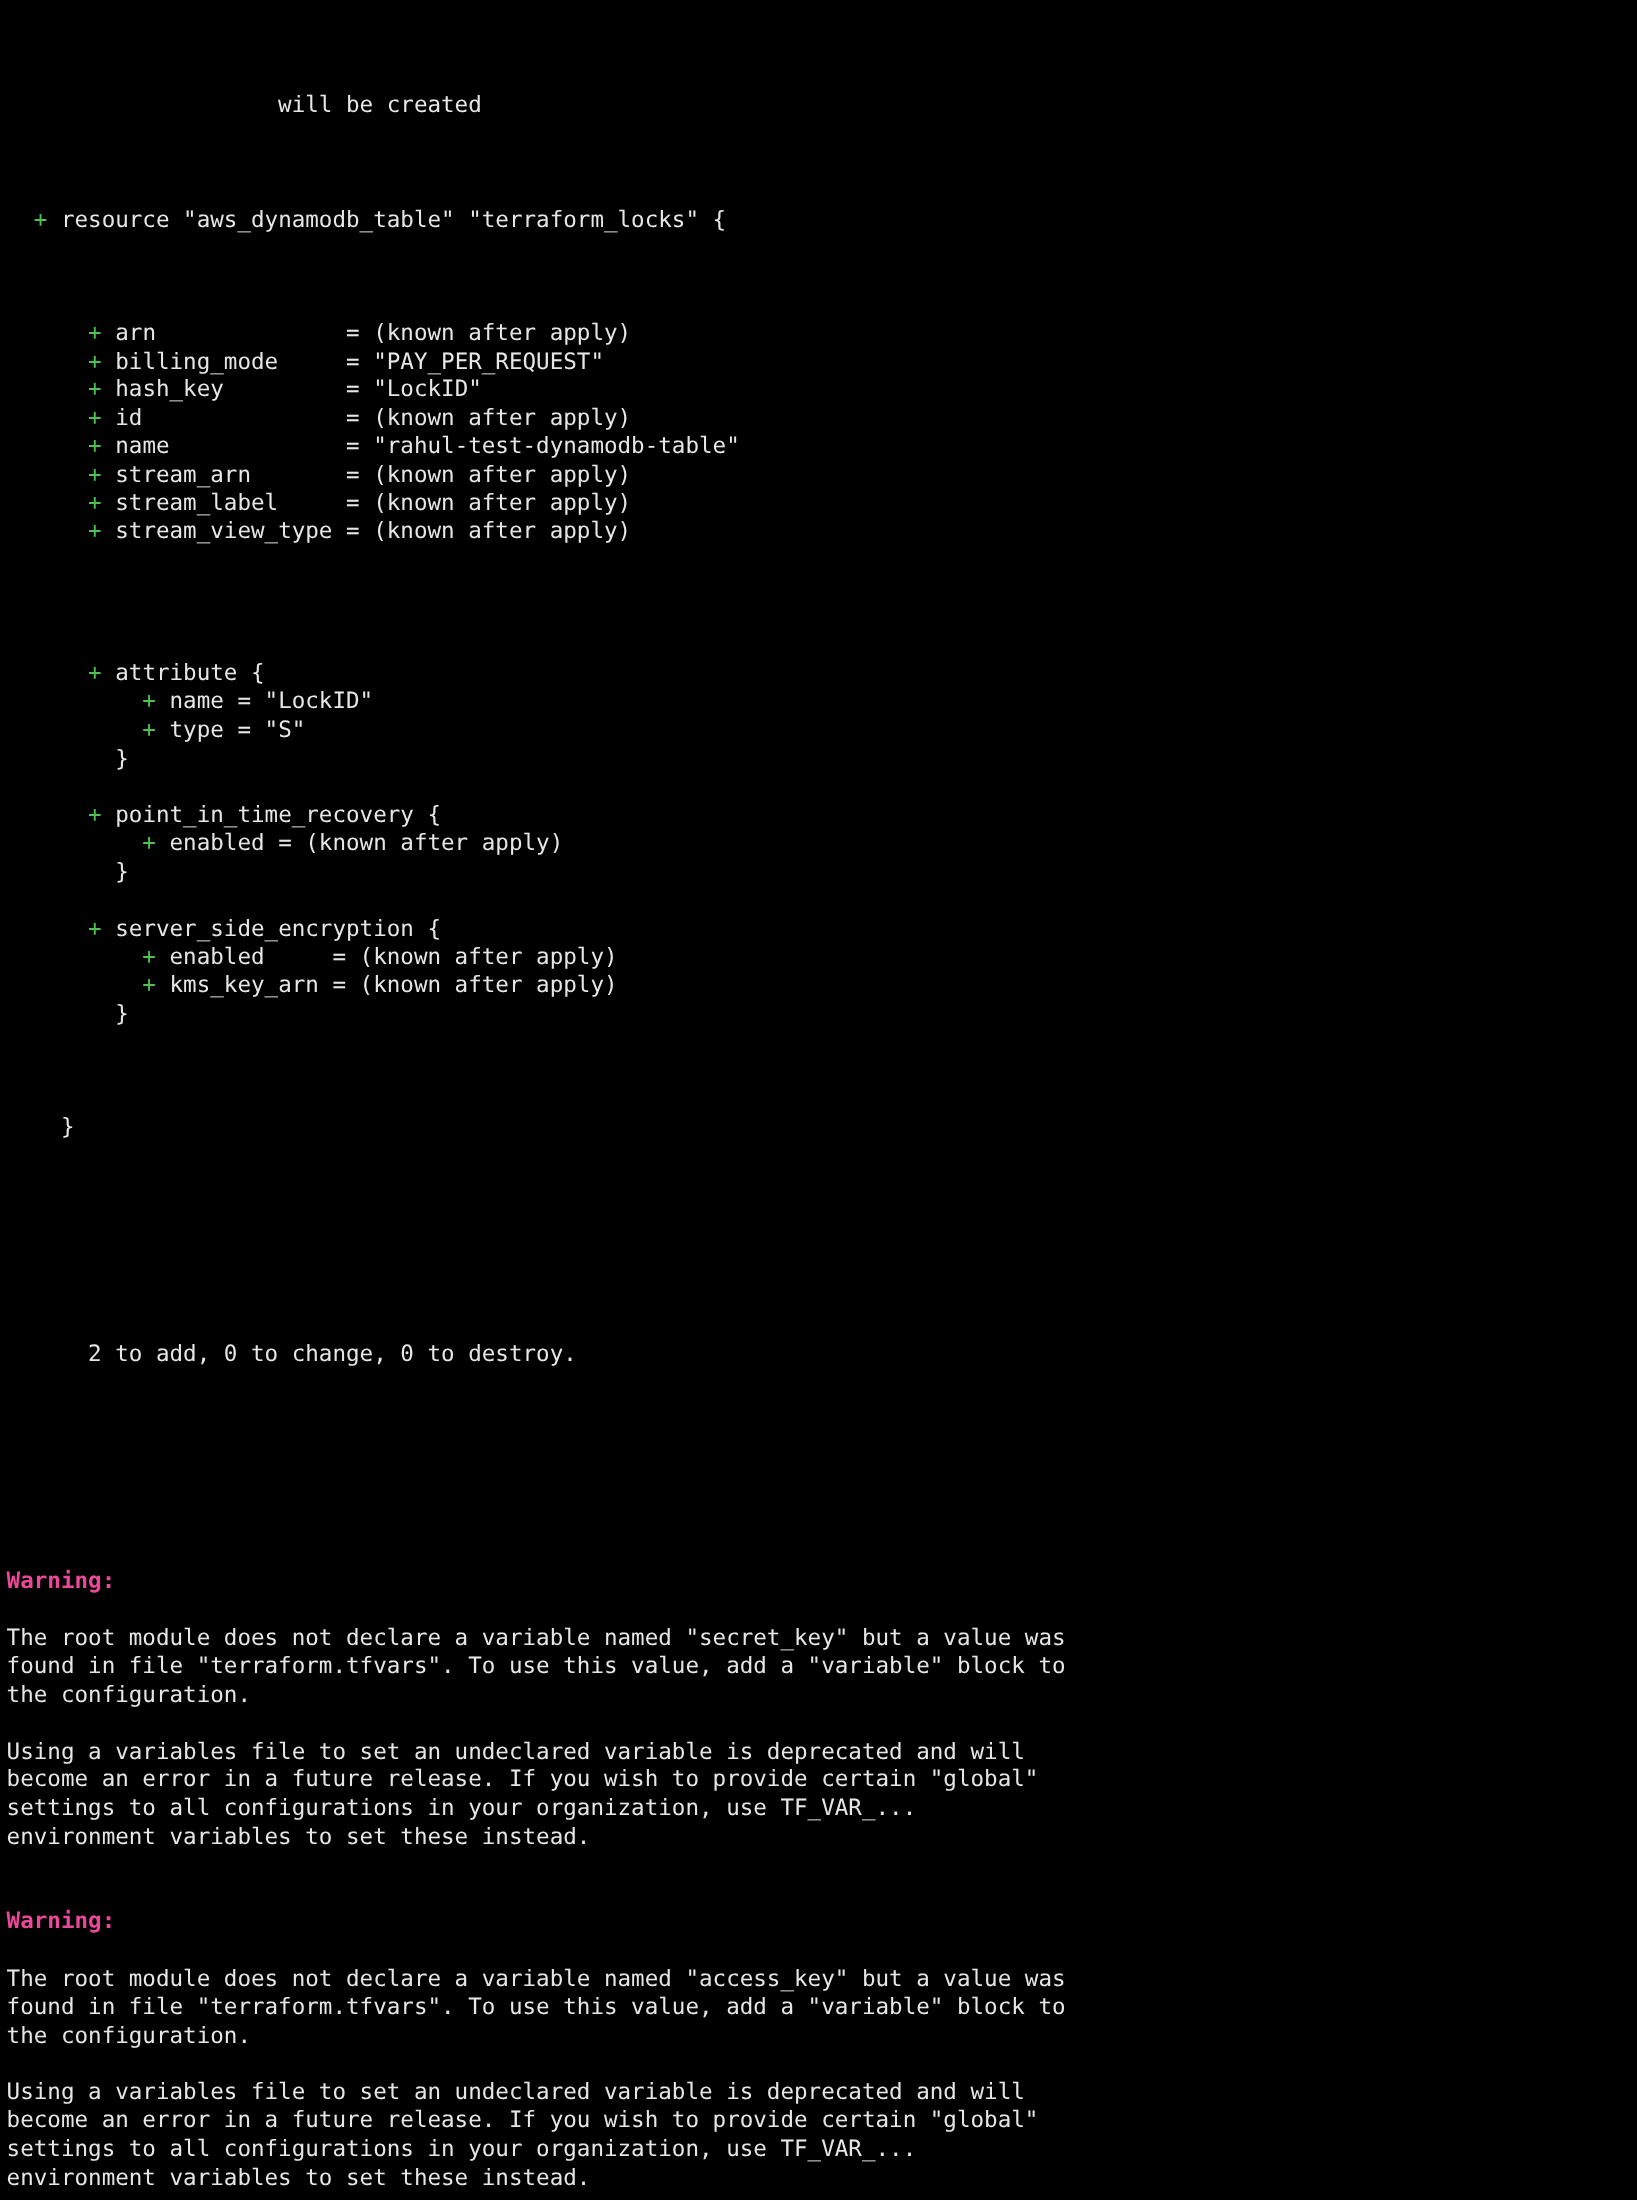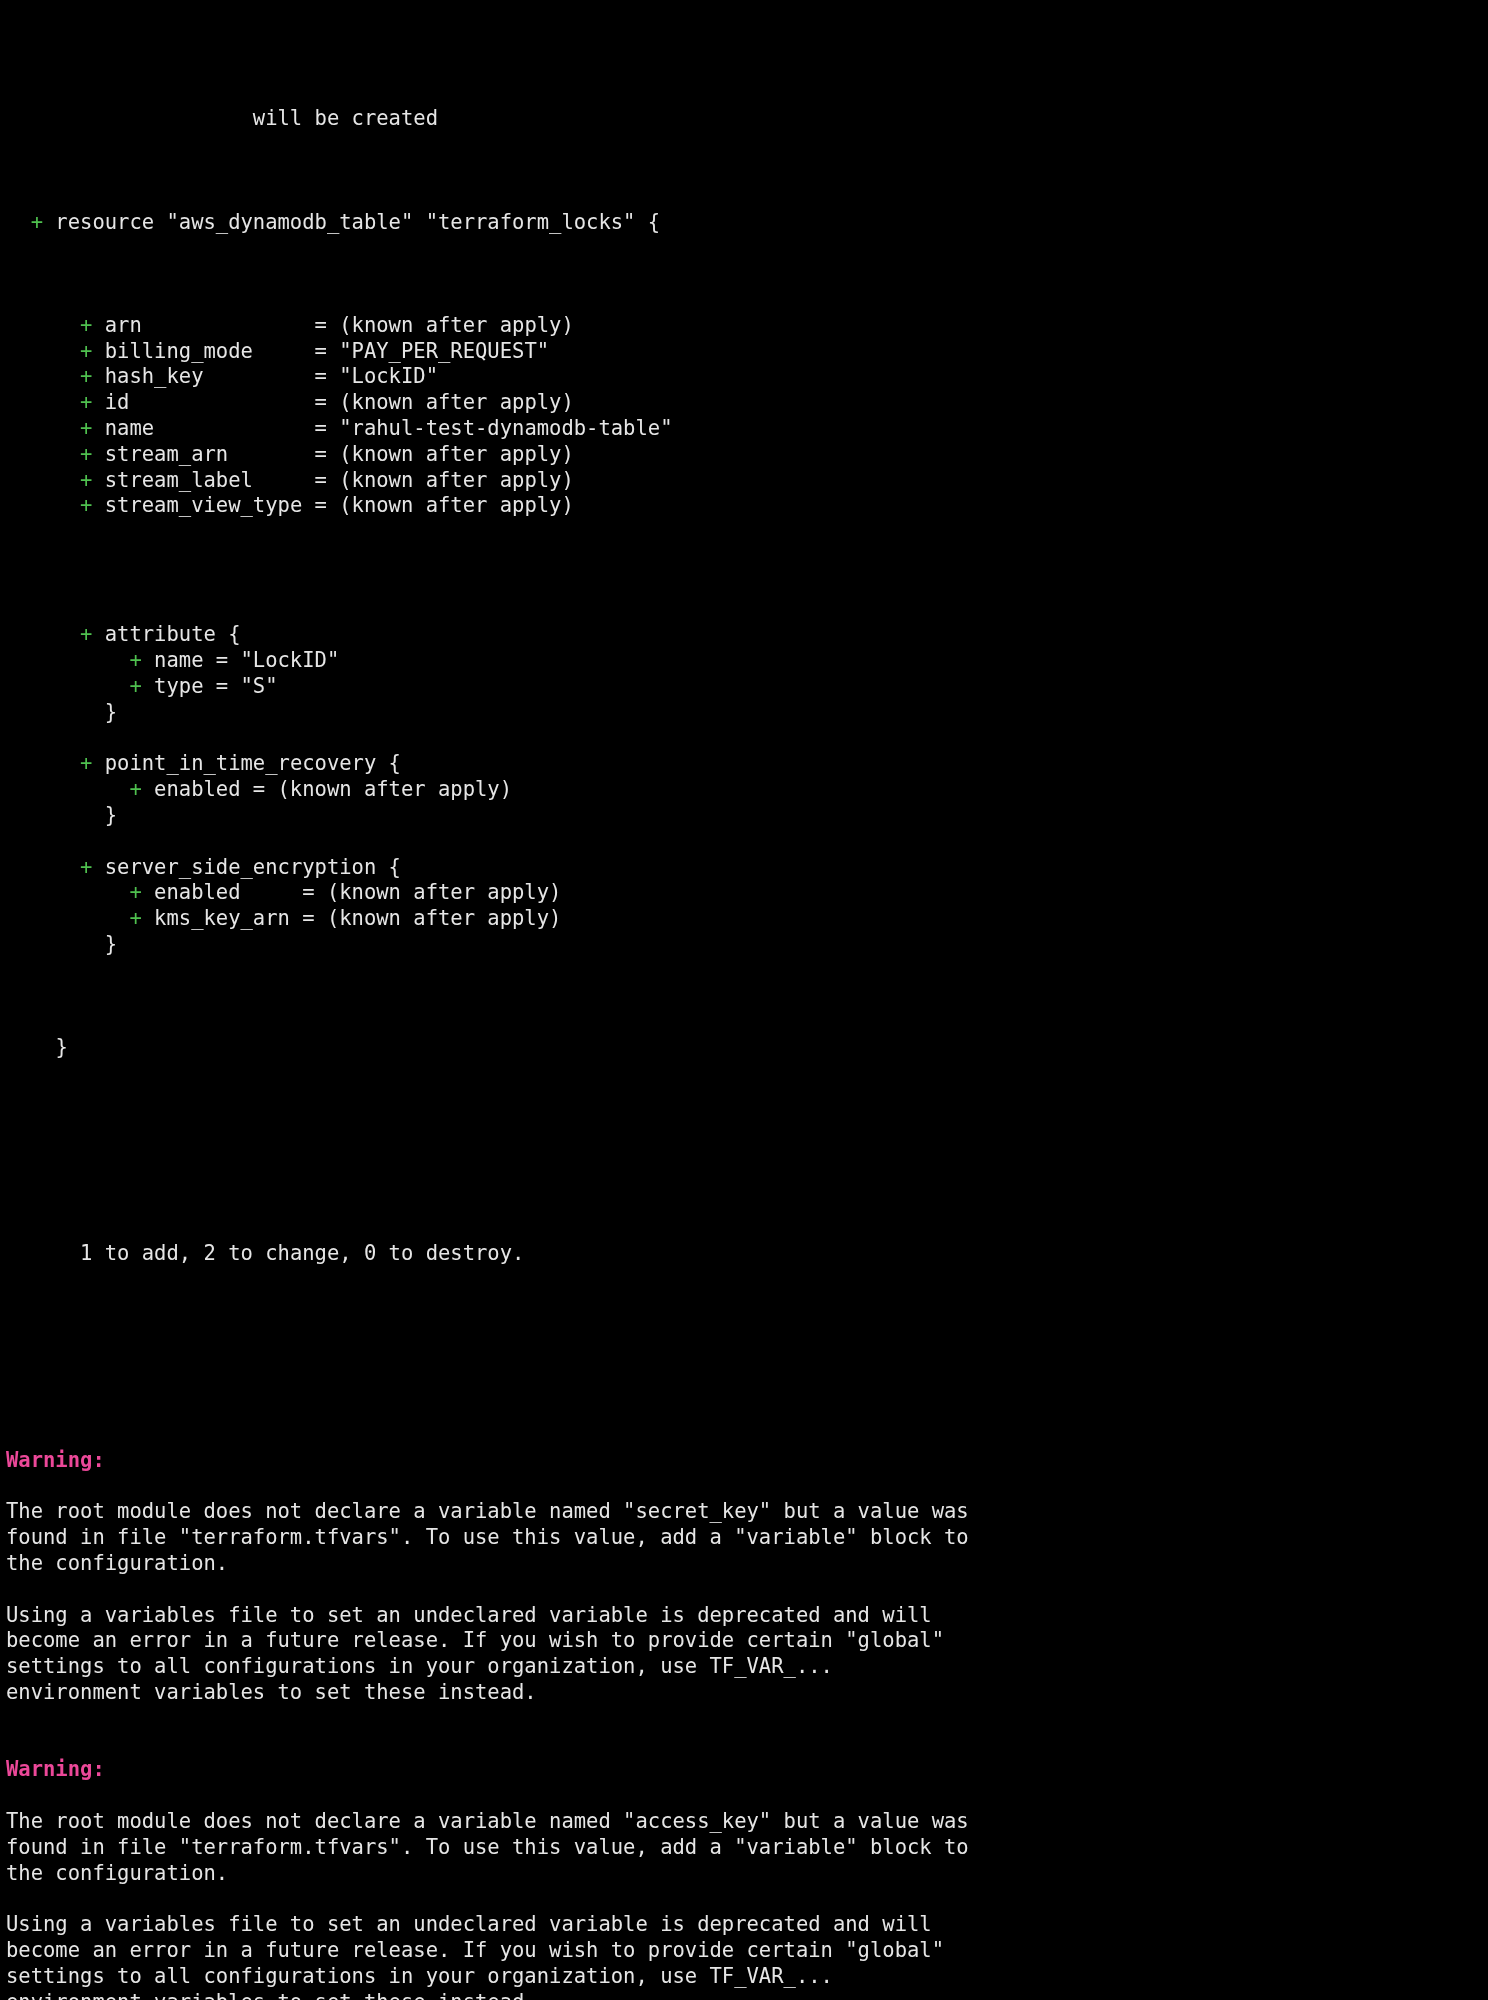--- a/index.html
+++ b/index.html
@@ -15,21 +15,21 @@
   }
   #terminal {
     width: 1488px;
     height: 2000px;
     background: #000000;
     color: #e6e6e6;
     font-family: "DejaVu Sans Mono", "Liberation Mono", monospace;
     font-size: 20.5px;
     line-height: 25.8px;
     letter-spacing: 0px;
-    padding: 29px 0 0 6px;
+    padding: 6px 0 0 6px;
     box-sizing: border-box;
     white-space: pre;
   }
   .line {
     white-space: pre;
     min-height: 25.8px;
   }
   .plus {
     color: #4fc14f;
   }
@@ -49,21 +49,21 @@
   <div class="line"><span>  </span><span class="plus">+</span><span> resource "aws_dynamodb_table" "terraform_locks" {</span></div>
 
   <div id="attrs"><div class="line"><span>      </span><span class="plus">+</span><span> arn              = (known after apply)</span></div><div class="line"><span>      </span><span class="plus">+</span><span> billing_mode     = "PAY_PER_REQUEST"</span></div><div class="line"><span>      </span><span class="plus">+</span><span> hash_key         = "LockID"</span></div><div class="line"><span>      </span><span class="plus">+</span><span> id               = (known after apply)</span></div><div class="line"><span>      </span><span class="plus">+</span><span> name             = "rahul-test-dynamodb-table"</span></div><div class="line"><span>      </span><span class="plus">+</span><span> stream_arn       = (known after apply)</span></div><div class="line"><span>      </span><span class="plus">+</span><span> stream_label     = (known after apply)</span></div><div class="line"><span>      </span><span class="plus">+</span><span> stream_view_type = (known after apply)</span></div></div>
 
   <div id="blocks"><div class="blank"></div><div class="line"><span>      </span><span class="plus">+</span><span> attribute {</span></div><div class="line"><span>          </span><span class="plus">+</span><span> name = "LockID"</span></div><div class="line"><span>          </span><span class="plus">+</span><span> type = "S"</span></div><div class="line"><span>        </span><span>}</span></div><div class="blank"></div><div class="line"><span>      </span><span class="plus">+</span><span> point_in_time_recovery {</span></div><div class="line"><span>          </span><span class="plus">+</span><span> enabled = (known after apply)</span></div><div class="line"><span>        </span><span>}</span></div><div class="blank"></div><div class="line"><span>      </span><span class="plus">+</span><span> server_side_encryption {</span></div><div class="line"><span>          </span><span class="plus">+</span><span> enabled     = (known after apply)</span></div><div class="line"><span>          </span><span class="plus">+</span><span> kms_key_arn = (known after apply)</span></div><div class="line"><span>        </span><span>}</span></div></div>
 
   <div class="line"><span>    </span><span>}</span></div>
 
   <div class="blank"></div>
 
-  <div class="line"><span>      </span><span>1 to add, 2 to change, 0 to destroy.</span></div>
+  <div class="line"><span>      </span><span>2 to add, 0 to change, 0 to destroy.</span></div>
 
   <div class="blank"></div>
 
   <div id="warnings"><div class="line warn">Warning:</div><div class="blank"></div><div class="line"><span></span><span>The root module does not declare a variable named "secret_key" but a value was</span></div><div class="line"><span></span><span>found in file "terraform.tfvars". To use this value, add a "variable" block to</span></div><div class="line"><span></span><span>the configuration.</span></div><div class="blank"></div><div class="line"><span></span><span>Using a variables file to set an undeclared variable is deprecated and will</span></div><div class="line"><span></span><span>become an error in a future release. If you wish to provide certain "global"</span></div><div class="line"><span></span><span>settings to all configurations in your organization, use TF_VAR_...</span></div><div class="line"><span></span><span>environment variables to set these instead.</span></div><div class="blank"></div><div class="blank"></div><div class="line warn">Warning:</div><div class="blank"></div><div class="line"><span></span><span>The root module does not declare a variable named "access_key" but a value was</span></div><div class="line"><span></span><span>found in file "terraform.tfvars". To use this value, add a "variable" block to</span></div><div class="line"><span></span><span>the configuration.</span></div><div class="blank"></div><div class="line"><span></span><span>Using a variables file to set an undeclared variable is deprecated and will</span></div><div class="line"><span></span><span>become an error in a future release. If you wish to provide certain "global"</span></div><div class="line"><span></span><span>settings to all configurations in your organization, use TF_VAR_...</span></div><div class="line"><span></span><span>environment variables to set these instead.</span></div></div>
 
   
   
   
   
   

